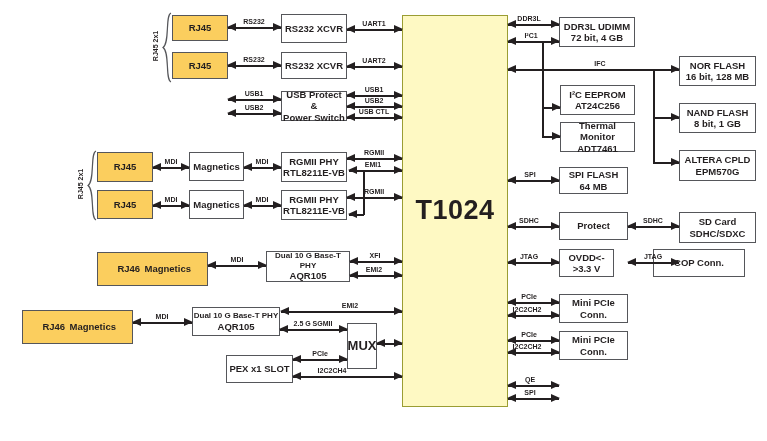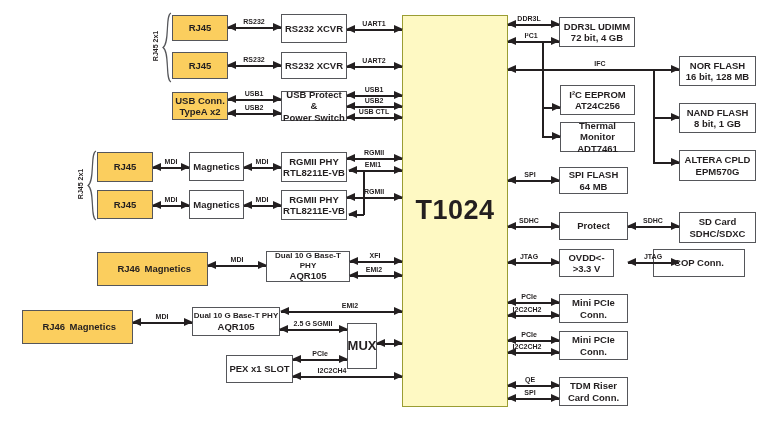--- a/index.html
+++ b/index.html
@@ -50,24 +50,20 @@
   <div class="box" style="left:281px;top:14px;width:66px;height:29px">
     <span>RS232 XCVR</span>
     </div>
   <div class="box ybox" style="left:172px;top:52px;width:56px;height:27px">
     <span>RJ45</span>
     </div>
   <div class="box" style="left:281px;top:52px;width:66px;height:27px">
     <span>RS232 XCVR</span>
     </div>
 
-  <div class="box ybox" style="left:172px;top:92px;width:56px;height:28px">
-    <span>USB Conn.</span>
-    <span>TypeA x2</span>
-    </div>
   <div class="box" style="left:281px;top:91px;width:66px;height:30px">
     <span>USB Protect &amp;</span>
     <span>Power Switch</span>
     </div>
 
   <div class="box ybox" style="left:97px;top:152px;width:56px;height:30px">
     <span>RJ45</span>
     </div>
   <div class="box" style="left:189px;top:152px;width:55px;height:29px">
     <span>Magnetics</span>
@@ -135,24 +131,20 @@
   <div class="box" style="left:559px;top:249px;width:55px;height:28px">
     <span>OVDD&lt;-&gt;3.3 V</span>
     </div>
   <div class="box" style="left:559px;top:294px;width:69px;height:29px">
     <span>Mini PCIe</span>
     <span>Conn.</span>
     </div>
   <div class="box" style="left:559px;top:331px;width:69px;height:29px">
     <span>Mini PCIe</span>
     <span>Conn.</span>
-    </div>
-  <div class="box" style="left:559px;top:377px;width:69px;height:29px">
-    <span>TDM Riser</span>
-    <span>Card Conn.</span>
     </div>
 
   <div class="box" style="left:679px;top:56px;width:77px;height:30px">
     <span>NOR FLASH</span>
     <span>16 bit, 128 MB</span>
     </div>
   <div class="box" style="left:679px;top:103px;width:77px;height:30px">
     <span>NAND FLASH</span>
     <span>8 bit, 1 GB</span>
     </div>

